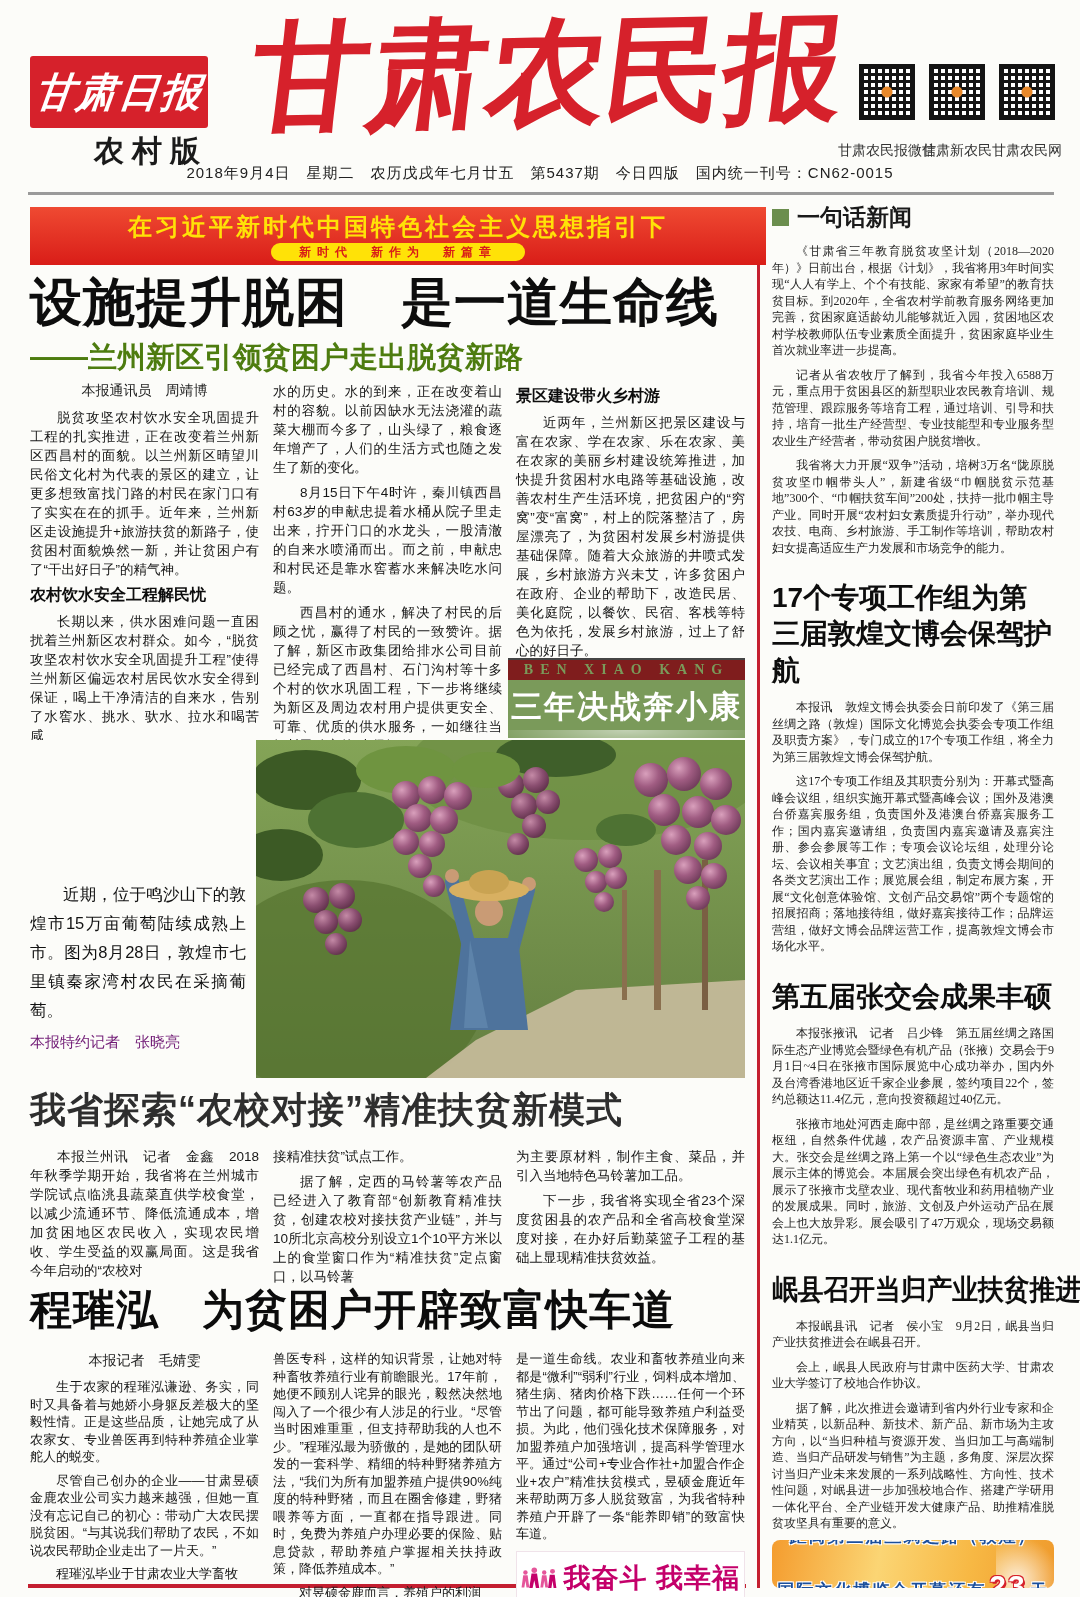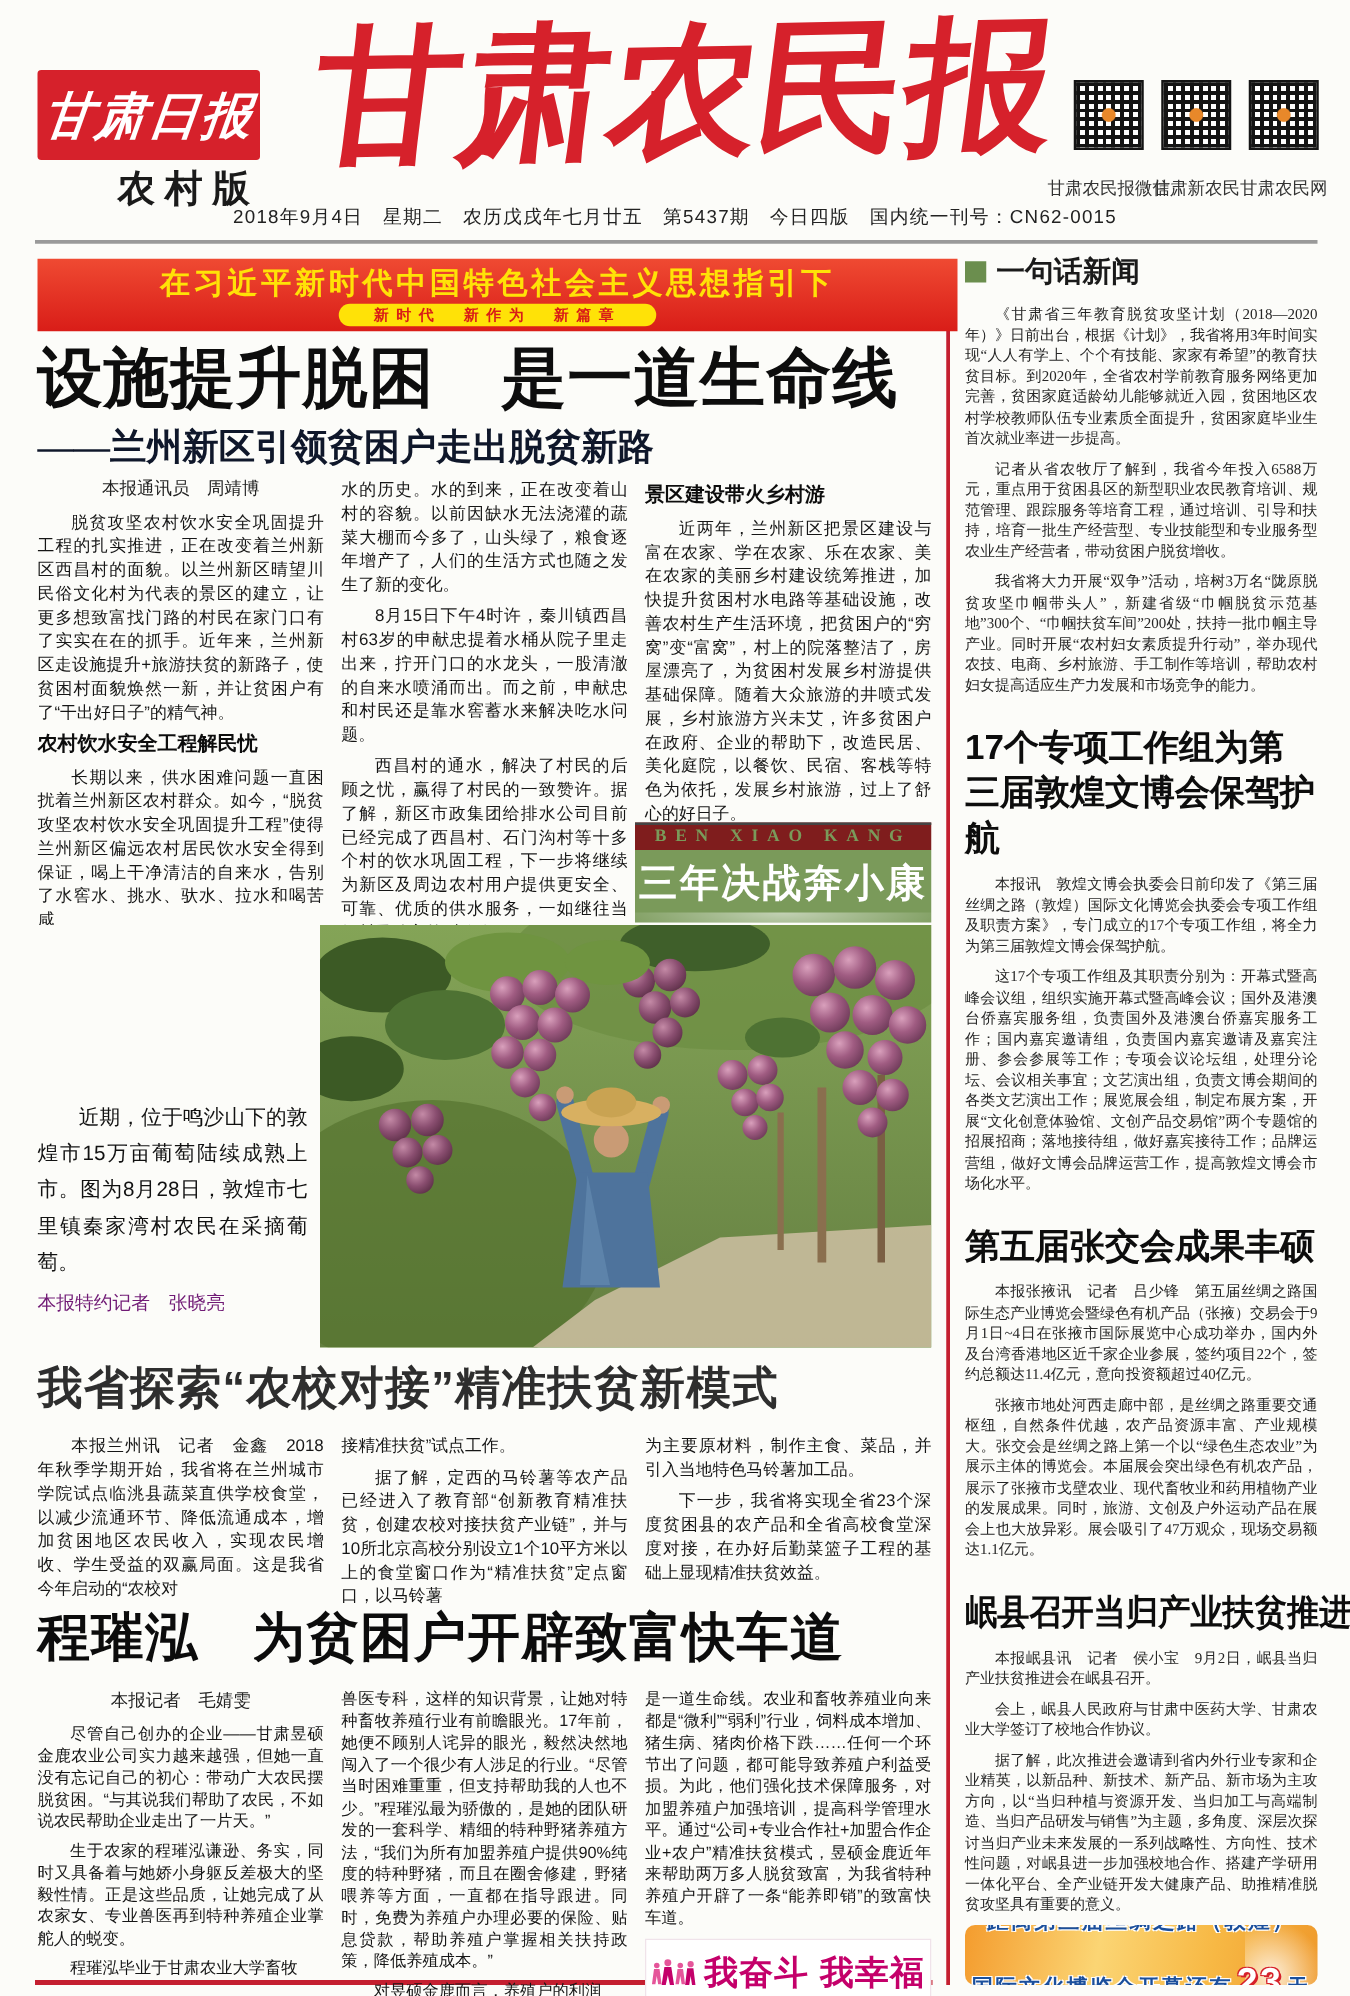--- a/index.html
+++ b/index.html
@@ -37,21 +37,21 @@
   .banner{position:absolute;left:30px;top:207px;width:736px;height:58px;
           background:linear-gradient(180deg,#ef4a32,#d91d18);display:flex;flex-direction:column;
           align-items:center;justify-content:center;}
   .banner-slogan{color:#ffe207;font-size:24px;font-weight:900;letter-spacing:3px;line-height:30px;}
   .banner-badge{background:#ffe207;color:#d91d18;font-size:12px;font-weight:900;letter-spacing:6px;
                 border-radius:10px;padding:1px 28px;margin-top:1px;line-height:16px;}
 
   
   .lead-headline{position:absolute;left:30px;top:268px;width:715px;font-size:52px;font-weight:900;
                  letter-spacing:1px;white-space:nowrap;color:#0d0d0d;}
-  .lead-deck{position:absolute;left:30px;top:338px;width:715px;font-size:29px;font-weight:700;color:#0f172a;font-family:Liberation Serif, serif;}
+  .lead-deck{position:absolute;left:30px;top:338px;width:715px;font-size:29px;font-weight:700;color:#4d7c0f;}
   .lead-cols{position:absolute;left:30px;top:382px;width:715px;max-height:358px;overflow:hidden;
              display:flex;gap:14px;}
   .col{flex:1;min-width:0;}
   .jp{font-size:13.5px;line-height:19px;text-align:justify;margin:0 0 6px;text-indent:2em;color:#161616;}
   .np{text-indent:0;}
   .byline{text-align:center;font-size:14px;margin:0 0 8px;color:#222;}
   .inhead{font-size:16px;font-weight:900;margin:4px 0 6px;color:#0d0d0d;}
   .turn{display:block;text-align:right;font-weight:700;}
 
   
@@ -284,22 +284,22 @@
         <p class="jp">下一步，我省将实现全省23个深度贫困县的农产品和全省高校食堂深度对接，在办好后勤菜篮子工程的基础上显现精准扶贫效益。</p>
       </div>
     </div>
   </div>
 
   <div class="cheng">
     <div class="cheng-headline">程璀泓　为贫困户开辟致富快车道</div>
     <div class="sec-cols">
       <div class="col">
         <p class="byline">本报记者　毛婧雯</p>
+        <p class="jp">生于农家的程璀泓谦逊、务实，同时又具备着与她娇小身躯反差极大的坚毅性情。正是这些品质，让她完成了从农家女、专业兽医再到特种养殖企业掌舵人的蜕变。</p>
         <p class="jp">尽管自己创办的企业——甘肃昱硕金鹿农业公司实力越来越强，但她一直没有忘记自己的初心：带动广大农民摆脱贫困。“与其说我们帮助了农民，不如说农民帮助企业走出了一片天。”</p>
-        <p class="jp">生于农家的程璀泓谦逊、务实，同时又具备着与她娇小身躯反差极大的坚毅性情。正是这些品质，让她完成了从农家女、专业兽医再到特种养殖企业掌舵人的蜕变。</p>
         <p class="jp">程璀泓毕业于甘肃农业大学畜牧</p>
       </div>
       <div class="col">
         <p class="jp np">兽医专科，这样的知识背景，让她对特种畜牧养殖行业有前瞻眼光。17年前，她便不顾别人诧异的眼光，毅然决然地闯入了一个很少有人涉足的行业。“尽管当时困难重重，但支持帮助我的人也不少。”程璀泓最为骄傲的，是她的团队研发的一套科学、精细的特种野猪养殖方法，“我们为所有加盟养殖户提供90%纯度的特种野猪，而且在圈舍修建，野猪喂养等方面，一直都在指导跟进。同时，免费为养殖户办理必要的保险、贴息贷款，帮助养殖户掌握相关扶持政策，降低养殖成本。”</p>
         <p class="jp">对昱硕金鹿而言，养殖户的利润</p>
       </div>
       <div class="col">
         <p class="jp np">是一道生命线。农业和畜牧养殖业向来都是“微利”“弱利”行业，饲料成本增加、猪生病、猪肉价格下跌……任何一个环节出了问题，都可能导致养殖户利益受损。为此，他们强化技术保障服务，对加盟养殖户加强培训，提高科学管理水平。通过“公司+专业合作社+加盟合作企业+农户”精准扶贫模式，昱硕金鹿近年来帮助两万多人脱贫致富，为我省特种养殖户开辟了一条“能养即销”的致富快车道。</p>
         <div class="struggle">
           <svg width="66" height="44" viewBox="0 0 66 44">

